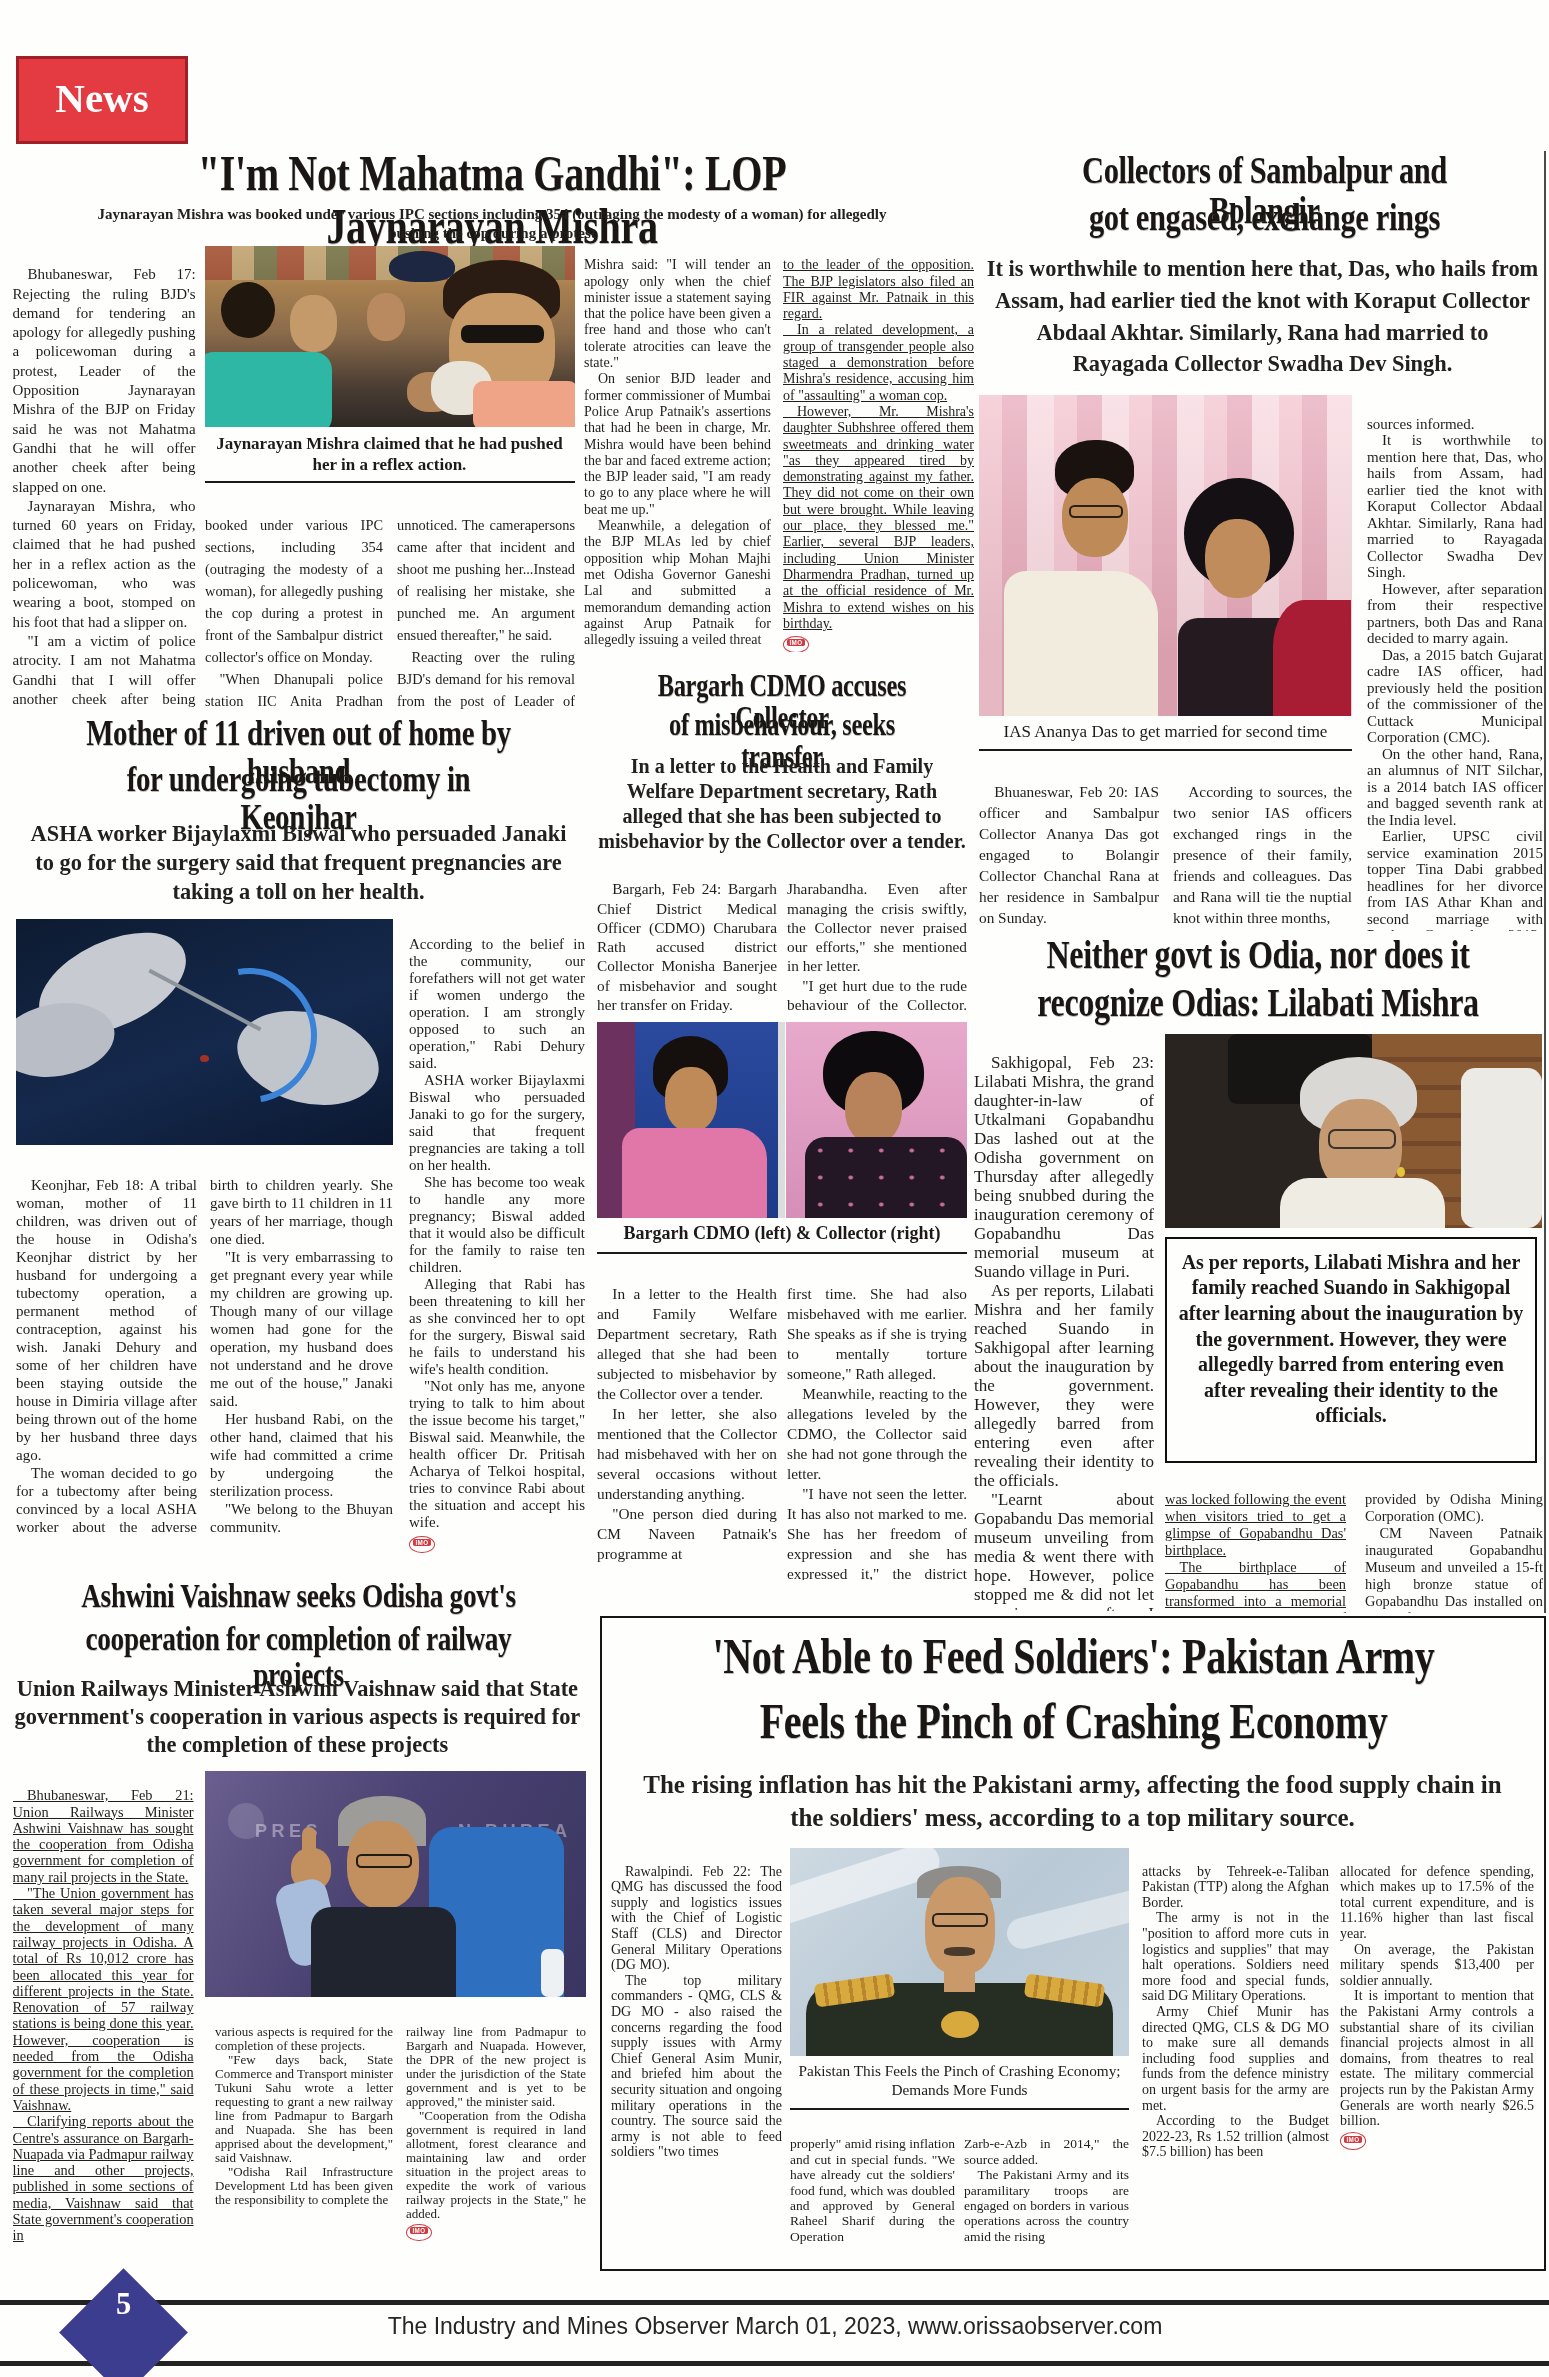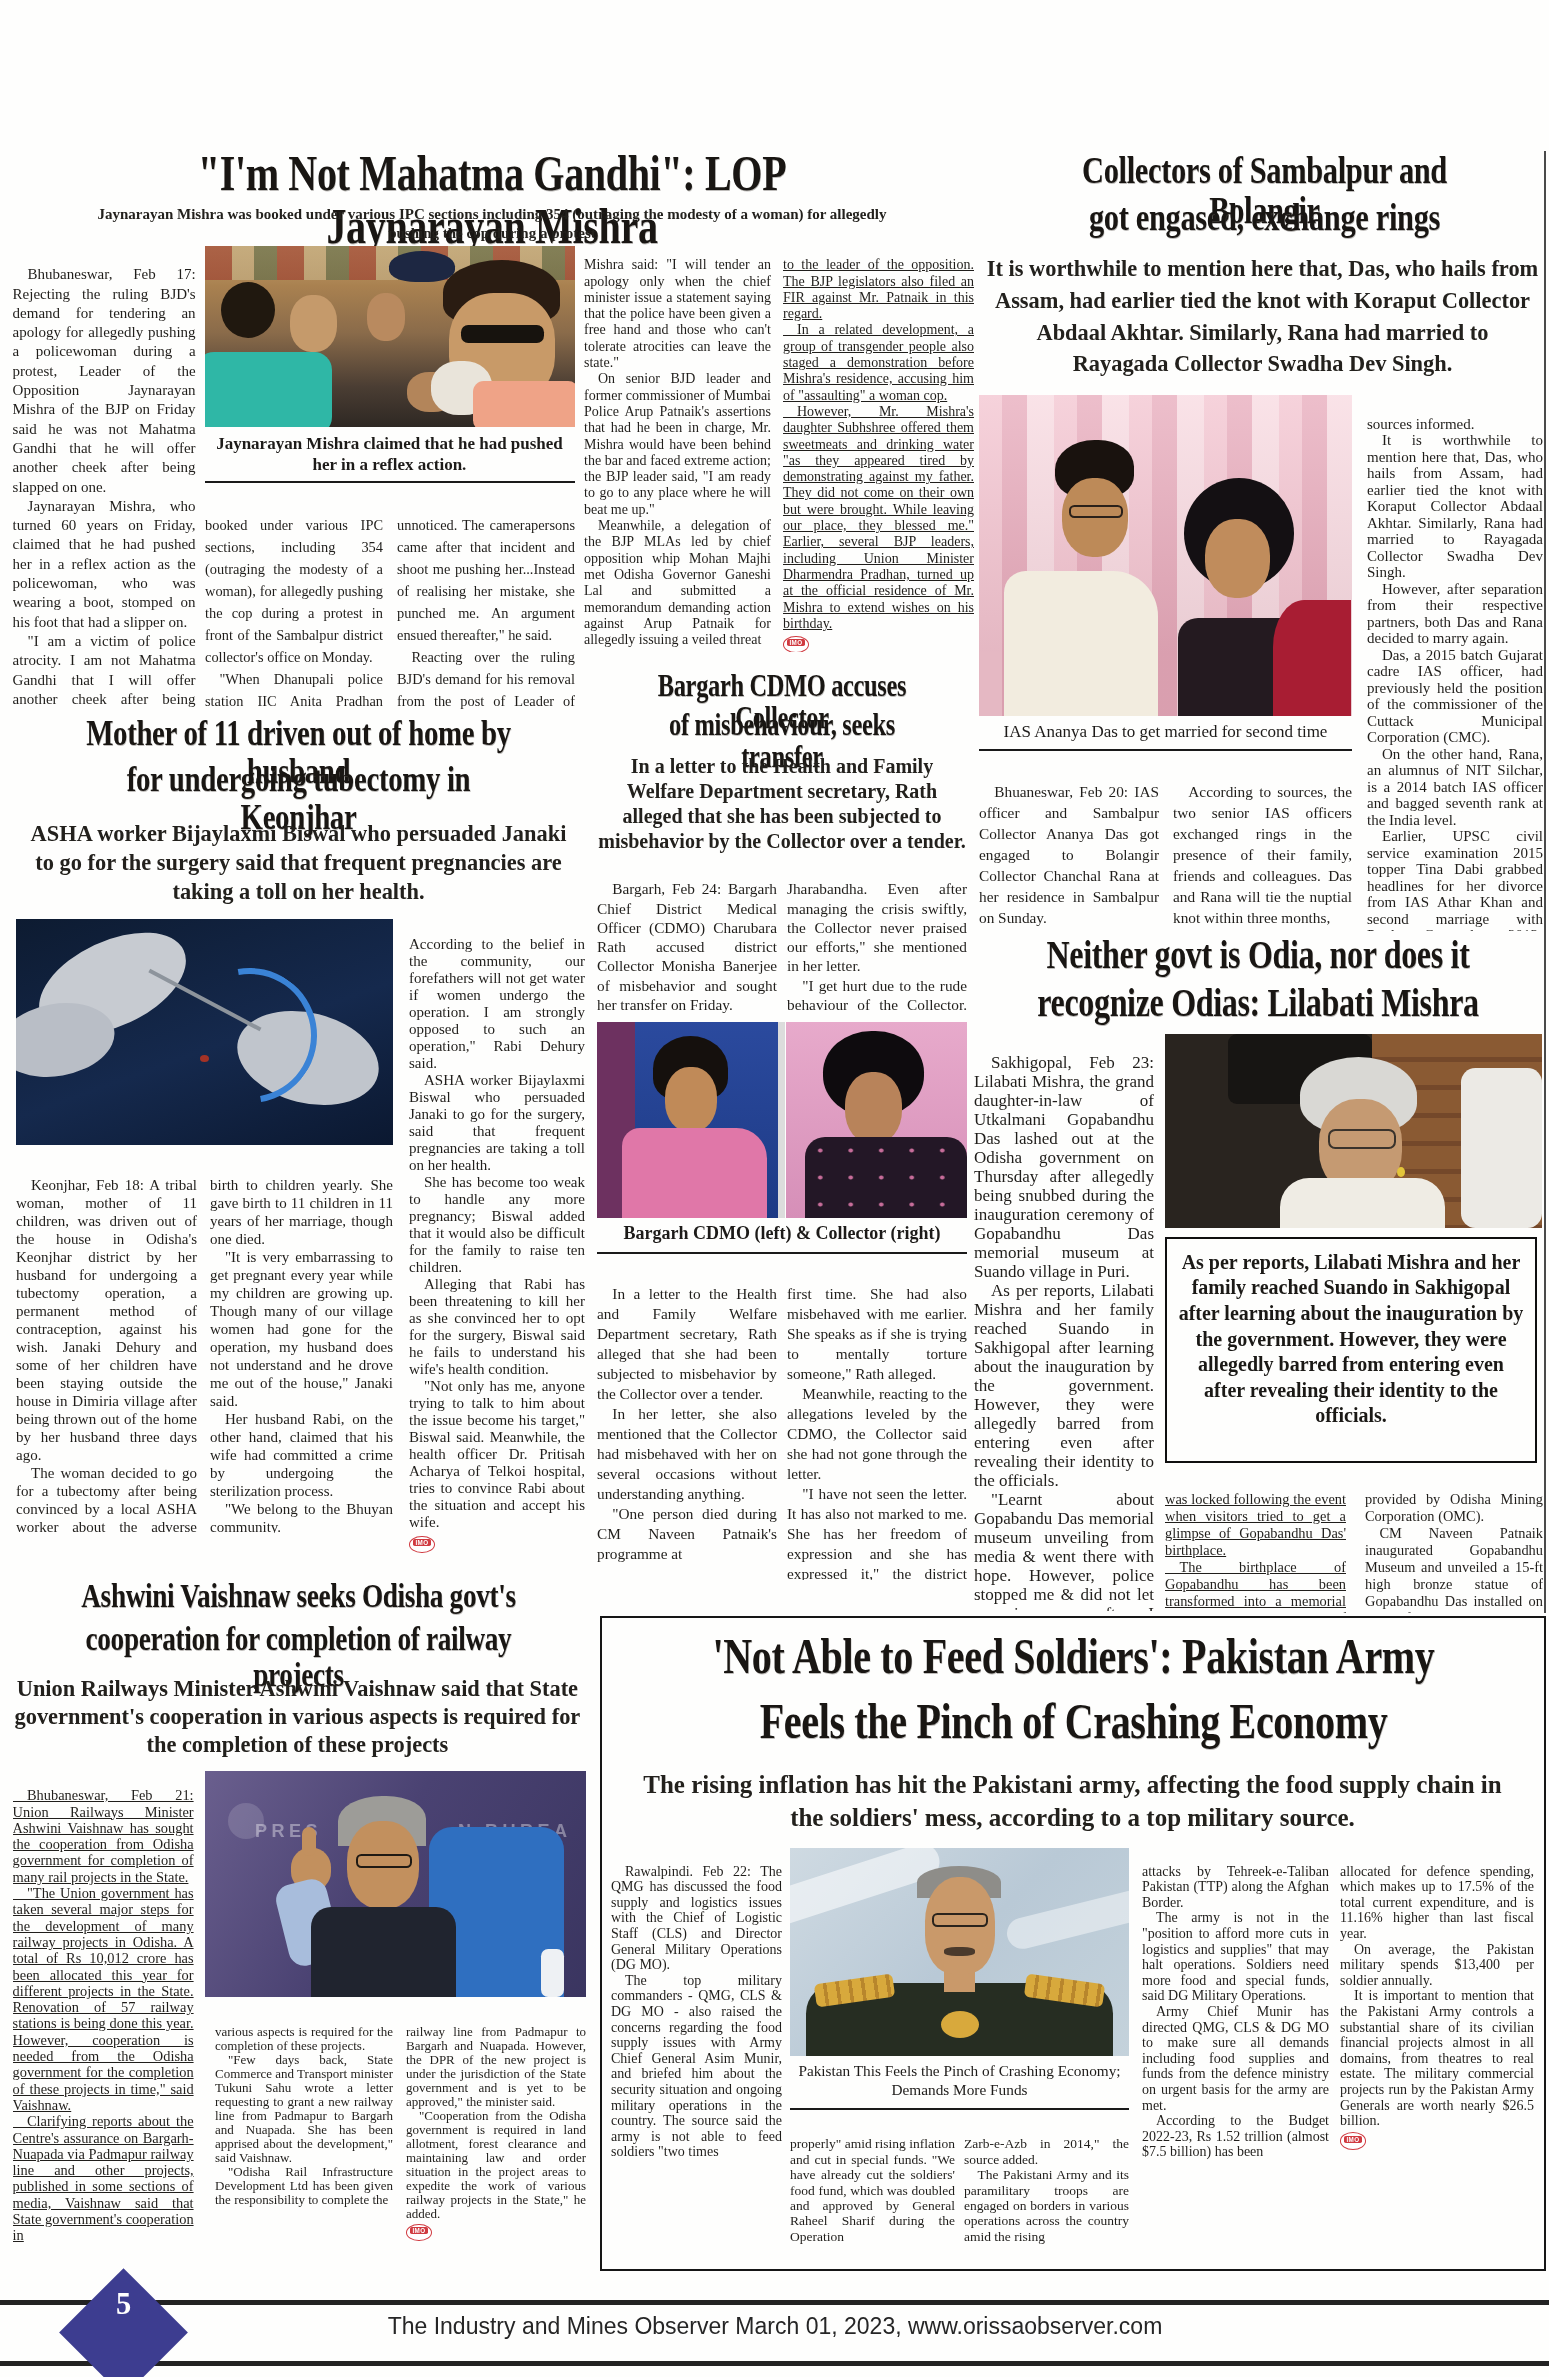--- a/index.html
+++ b/index.html
@@ -30,20 +30,23 @@
   .diamond span{position:absolute;left:0;top:0;width:91px;height:91px;transform:rotate(-45deg);
            text-align:center;line-height:91px;color:#fff;font:bold 30.5px "Liberation Serif",serif;}
   .footer-text{position:absolute;left:0;top:2313px;width:1550px;text-align:center;
            font:23px "Liberation Sans",sans-serif;color:#262626;}
 </style>
 </head>
 <body>
 
 <div class="page">
 
+  <div class="newsbox">
+    <span>News</span>
+  </div>
   <div class="vrule" style="left:1544px;top:151px;height:1462px;"></div>
 
   <section>
     <div class="hl" style="left:9px;top:147px;width:966px;font-size:50px;">"I'm Not Mahatma Gandhi": LOP Jaynarayan Mishra</div>
     <div class="sub" style="left:88px;top:205px;width:808px;font-size:15px;line-height:1.25;">Jaynarayan Mishra was booked under various IPC sections including 354 (outraging the modesty of a woman) for allegedly pushing the cop during a protest</div>
 
     <div class="col" style="left:12.6px;top:246px;width:183px;height:463px;font-size:15px;line-height:19.3px;">
       <span> Bhubaneswar, Feb 17: Rejecting the ruling BJD's demand for tendering an apology for allegedly pushing a policewoman during a protest, Leader of the Opposition Jaynarayan Mishra of the BJP on Friday said he was not Mahatma Gandhi that he will offer another cheek after being slapped on one.
  Jaynarayan Mishra, who turned 60 years on Friday, claimed that he had pushed her in a reflex action as the policewoman, who was wearing a boot, stomped on his foot that had a slipper on.
  "I am a victim of police atrocity. I am not Mahatma Gandhi that I will offer another cheek after being slapped on one," he told reporters.

